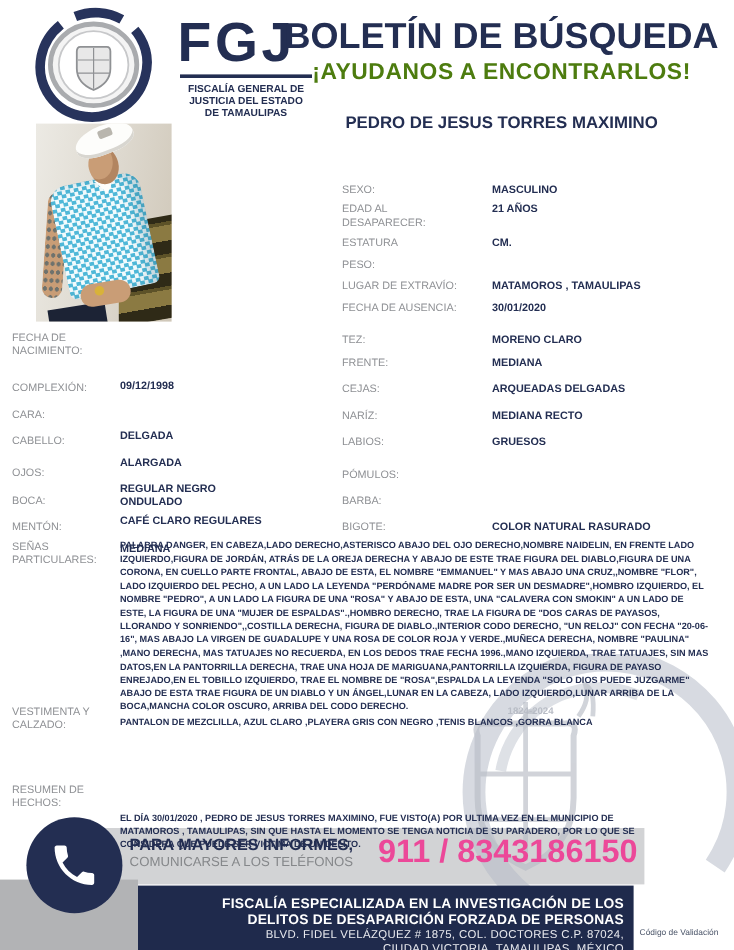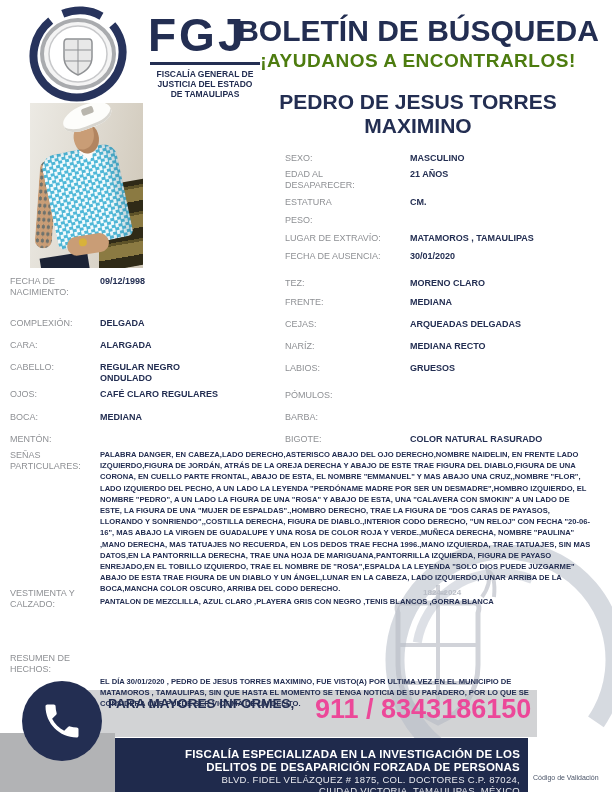--- a/index.html
+++ b/index.html
@@ -9,21 +9,21 @@
 
   
   .fgj-acronym{left:148px;top:8px;font-size:46px;font-weight:700;letter-spacing:3px;color:#232e52;}
   .fgj-rule{left:150px;top:62px;width:110px;height:3px;background:#232e52;}
   .fgj-org{left:144px;top:69px;width:122px;text-align:center;font-size:8.5px;font-weight:700;
            color:#232e52;line-height:10px;}
   .main-title{left:230px;top:14px;width:376px;text-align:center;font-size:30px;font-weight:800;
               color:#232e52;letter-spacing:0px;}
   .sub-title{left:230px;top:50px;width:376px;text-align:center;font-size:19px;font-weight:700;
              color:#4d7c0f;letter-spacing:0.5px;}
-  .person-name{left:230px;top:90px;width:376px;text-align:center;font-size:21px;font-weight:700;
+  .person-name{left:230px;top:90px;width:376px;text-align:center;font-size:14px;font-weight:700;
                color:#232e52;line-height:24px;}
 
   
   .photo{left:30px;top:103px;width:113px;height:165px;overflow:hidden;
          background:linear-gradient(100deg,#eceae4 0%,#ddd8ce 55%,#cfc7b8 100%);}
   .photo *{position:absolute;}
   .ph-shelf{right:-8px;bottom:0;width:52px;height:86px;transform:skewY(-10deg);
             background:repeating-linear-gradient(0deg,#2f2a17 0 11px,#8b7a42 11px 24px,#5d5228 24px 27px);}
   .ph-person{left:4px;top:2px;width:100px;height:163px;transform:rotate(-5deg);}
   .ph-cap{left:34px;top:0px;width:50px;height:24px;background:#fdfdfb;border-radius:50% 50% 40% 40%;
@@ -39,21 +39,21 @@
   .ph-arm{left:2px;top:52px;width:17px;height:88px;background:#c99d76;border-radius:9px;transform:rotate(9deg);
           background-image:radial-gradient(#6e726d 1.4px,transparent 1.5px);background-size:5px 7px;}
   .ph-hand{left:28px;top:130px;width:42px;height:19px;background:#c99d76;border-radius:10px;transform:rotate(-4deg);}
   .ph-watch{left:40px;top:133px;width:8px;height:8px;background:#d8b23a;border-radius:50%;}
   .ph-pants{left:0px;top:148px;width:48px;height:18px;background:#1c2335;transform:rotate(-4deg);}
 
   
   .row-label{position:absolute;font-size:9px;color:#8e9094;line-height:10.5px;}
   .row-value{position:absolute;font-size:9px;font-weight:700;color:#232e52;line-height:11px;}
   .l-label{left:10px;width:85px;}
-  .l-value{left:100px;width:128px;}
+  .l-value{left:100px;width:128px;margin-top:40px;}
   .r-label{left:285px;width:97px;}
   .r-value{left:410px;width:196px;}
 
   
   .sec-label{position:absolute;left:10px;width:85px;font-size:9px;color:#8e9094;line-height:10.5px;}
   .sec-text{position:absolute;left:100px;font-size:7.6px;font-weight:700;color:#232e52;line-height:11.2px;}
   .senas-text{top:449px;width:492px;}
   .vest-text{top:596px;width:492px;}
   .res-text{top:676px;width:445px;}
 
@@ -206,20 +206,21 @@
 
   <div class="abs band-gray"></div>
 
   <div class="abs phone-circle">
     <svg width="44" height="44" viewBox="0 0 24 24">
       <path fill="#ffffff" d="M6.62 10.79c1.44 2.83 3.76 5.14 6.59 6.59l2.2-2.2c.27-.27.67-.36 1.02-.24 1.12.37 2.33.57 3.57.57.55 0 1 .45 1 1V20c0 .55-.45 1-1 1-9.39 0-17-7.61-17-17 0-.55.45-1 1-1h3.5c.55 0 1 .45 1 1 0 1.25.2 2.45.57 3.57.11.35.03.74-.25 1.02l-2.2 2.2z"></path>
     </svg>
   </div>
 
   <div class="abs informes1">PARA MAYORES INFORMES,</div>
+  <div class="abs informes2">COMUNICARSE A LOS TELÉFONOS</div>
   <div class="abs phones">911 / 8343186150</div>
 
   <div class="abs gray-block"></div>
 
   <div class="abs navy-bar">
     <div class="bar-strong">FISCALÍA ESPECIALIZADA EN LA INVESTIGACIÓN DE LOS</div>
     <div class="bar-strong">DELITOS DE DESAPARICIÓN FORZADA DE PERSONAS</div>
     <div class="bar-addr">BLVD. FIDEL VELÁZQUEZ # 1875, COL. DOCTORES C.P. 87024,</div>
     <div class="bar-addr">CIUDAD VICTORIA, TAMAULIPAS, MÉXICO</div>
   </div>

